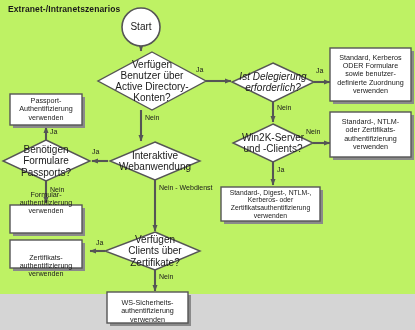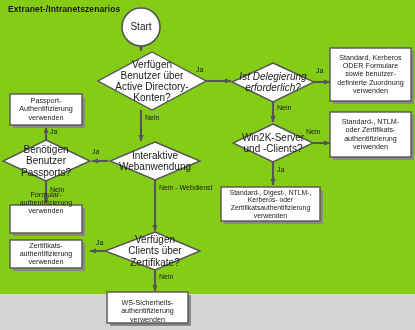--- a/index.html
+++ b/index.html
@@ -10,21 +10,21 @@
     width: 415px;
     height: 330px;
     background: #d5d5d5;
     font-family: "Liberation Sans", sans-serif;
     overflow: hidden;
   }
   #canvas {
     position: relative;
     width: 415px;
     height: 294px;
-    background: #84cc16;
+    background: #bef264;
   }
   #svg-layer {
     position: absolute;
     left: 0;
     top: 0;
     width: 415px;
     height: 330px;
   }
   .title {
     position: absolute;
@@ -166,32 +166,32 @@
 
   <div class="ntext box-text" style="left:221px; top:187px; width:99px; height:34px; font-size:6.8px;">Standard-, Digest-, NTLM-,
 Kerberos- oder
 Zertifikatsauthentifizierung
 verwenden</div>
 
   <div class="ntext dia-text" style="left:112px; top:145px; width:86px; height:32px;">Interaktive
 Webanwendung</div>
 
   <div class="ntext dia-text" style="left:8px; top:142px; width:76px; height:38px;">Benötigen
-Benutzer
+Formulare
 Passports?</div>
 
   <div class="ntext box-text" style="left:10px; top:94px; width:72px; height:31px;">Passport-
 Authentifizierung
 verwenden</div>
 
   <div class="ntext box-text" style="left:10px; top:189px; width:72px; height:28px;">Formular-
 authentifizierung
 verwenden</div>
 
-  <div class="ntext box-text" style="left:10px; top:240px; width:72px; height:28px;">Zertifikats-
+  <div class="ntext box-text" style="left:10px; top:252px; width:72px; height:28px;">Zertifikats-
 authentifizierung
 verwenden</div>
 
   <div class="ntext dia-text" style="left:117px; top:234px; width:76px; height:34px;">Verfügen
 Clients über
 Zertifikate?</div>
 
   <div class="ntext box-text" style="left:107px; top:296px; width:81px; height:31px;">WS-Sicherheits-
 authentifizierung
 verwenden</div>

